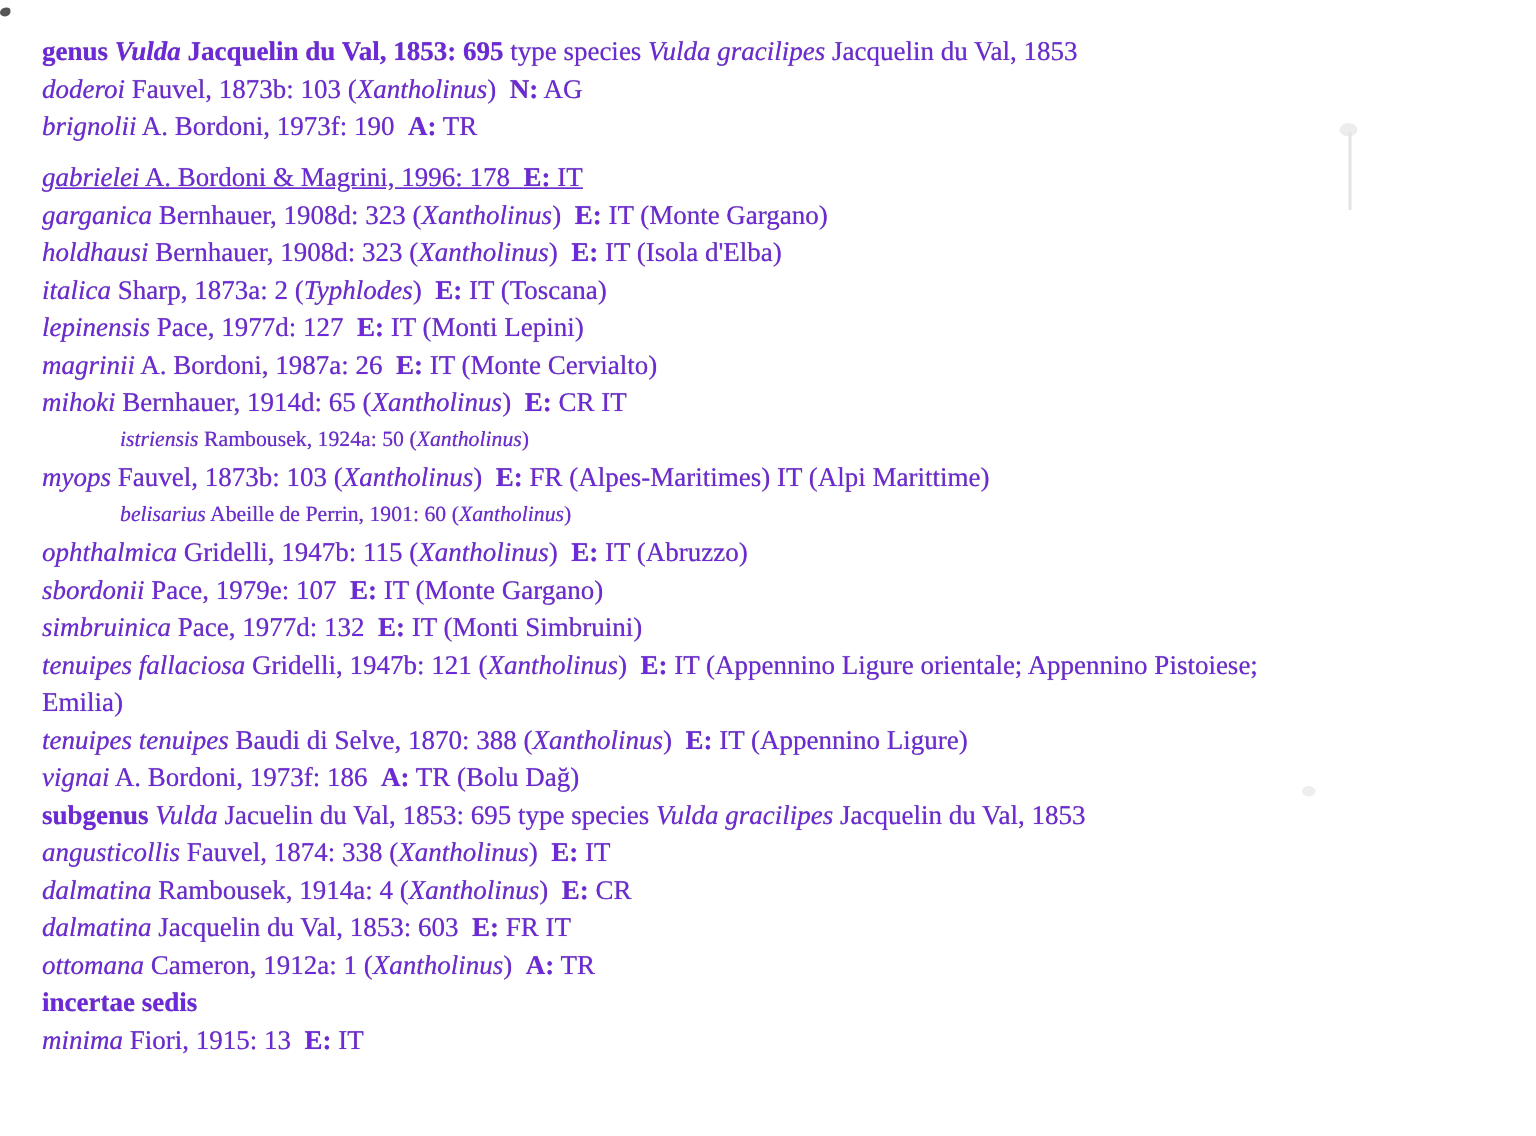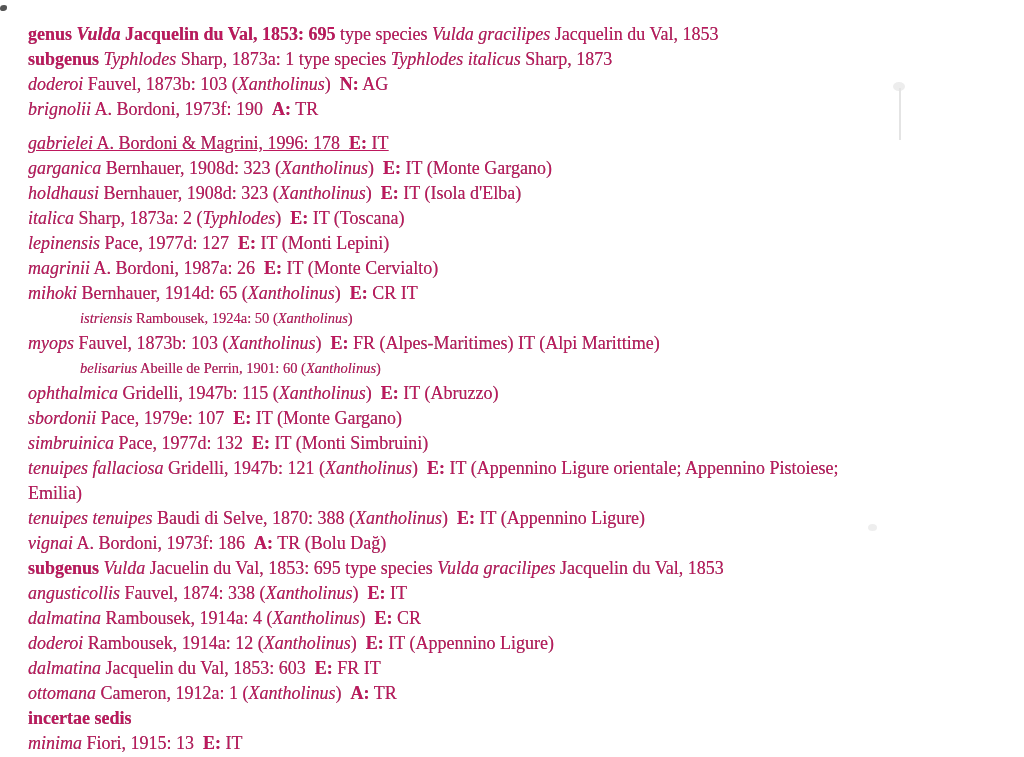--- a/index.html
+++ b/index.html
@@ -10,21 +10,21 @@
     background: #ffffff;
     overflow: hidden;
     position: relative;
     font-family: "Liberation Serif", serif;
   }
   #doc {
     position: absolute;
     left: 28px;
     top: 22px;
     right: 2px;
-    color: #be185d;
+    color: #6d28d9;
   }
   .line {
     white-space: pre;
     font-size: 18px;
     line-height: 25px;
     height: 25px;
     text-shadow: 0 0 0.5px rgba(22,22,22,0.55);
   }
   .line.small {
     font-size: 14.5px;
@@ -73,21 +73,20 @@
 <body style="color: rgb(22, 22, 22); background: rgb(255, 255, 255);">
 
 <div class="speck-topleft"></div>
 <div class="scan-smudge"></div>
 <div class="scan-vline"></div>
 <div class="scan-speck2"></div>
 
 <main id="doc">
   <div id="taxon-list">
       <div class="line"><span class="seg b">genus </span><span class="seg bi">Vulda</span><span class="seg b"> Jacquelin du Val, 1853: 695 </span><span class="seg r">type species </span><span class="seg i">Vulda gracilipes</span><span class="seg r"> Jacquelin du Val, 1853</span></div>
-      <div class="line"><span class="seg b">subgenus </span><span class="seg i">Typhlodes</span><span class="seg r"> Sharp, 1873a: 1 type species </span><span class="seg i">Typhlodes italicus</span><span class="seg r"> Sharp, 1873</span></div>
       <div class="line"><span class="seg i">doderoi</span><span class="seg r"> Fauvel, 1873b: 103 (</span><span class="seg i">Xantholinus</span><span class="seg r">)  </span><span class="seg b">N:</span><span class="seg r"> AG</span></div>
       <div class="line"><span class="seg i">brignolii</span><span class="seg r"> A. Bordoni, 1973f: 190  </span><span class="seg b">A:</span><span class="seg r"> TR</span></div>
       <div class="line gap"><span class="seg i">gabrielei</span><span class="seg r"> A. Bordoni &amp; Magrini, 1996: 178  </span><span class="seg b">E:</span><span class="seg r"> IT</span></div>
       <div class="line"><span class="seg i">garganica</span><span class="seg r"> Bernhauer, 1908d: 323 (</span><span class="seg i">Xantholinus</span><span class="seg r">)  </span><span class="seg b">E:</span><span class="seg r"> IT (Monte Gargano)</span></div>
       <div class="line"><span class="seg i">holdhausi</span><span class="seg r"> Bernhauer, 1908d: 323 (</span><span class="seg i">Xantholinus</span><span class="seg r">)  </span><span class="seg b">E:</span><span class="seg r"> IT (Isola d'Elba)</span></div>
       <div class="line"><span class="seg i">italica</span><span class="seg r"> Sharp, 1873a: 2 (</span><span class="seg i">Typhlodes</span><span class="seg r">)  </span><span class="seg b">E:</span><span class="seg r"> IT (Toscana)</span></div>
       <div class="line"><span class="seg i">lepinensis</span><span class="seg r"> Pace, 1977d: 127  </span><span class="seg b">E:</span><span class="seg r"> IT (Monti Lepini)</span></div>
       <div class="line"><span class="seg i">magrinii</span><span class="seg r"> A. Bordoni, 1987a: 26  </span><span class="seg b">E:</span><span class="seg r"> IT (Monte Cervialto)</span></div>
       <div class="line"><span class="seg i">mihoki</span><span class="seg r"> Bernhauer, 1914d: 65 (</span><span class="seg i">Xantholinus</span><span class="seg r">)  </span><span class="seg b">E:</span><span class="seg r"> CR IT</span></div>
       <div class="line small indent"><span class="seg i">istriensis</span><span class="seg r"> Rambousek, 1924a: 50 (</span><span class="seg i">Xantholinus</span><span class="seg r">)</span></div>
@@ -96,19 +95,18 @@
       <div class="line"><span class="seg i">ophthalmica</span><span class="seg r"> Gridelli, 1947b: 115 (</span><span class="seg i">Xantholinus</span><span class="seg r">)  </span><span class="seg b">E:</span><span class="seg r"> IT (Abruzzo)</span></div>
       <div class="line"><span class="seg i">sbordonii</span><span class="seg r"> Pace, 1979e: 107  </span><span class="seg b">E:</span><span class="seg r"> IT (Monte Gargano)</span></div>
       <div class="line"><span class="seg i">simbruinica</span><span class="seg r"> Pace, 1977d: 132  </span><span class="seg b">E:</span><span class="seg r"> IT (Monti Simbruini)</span></div>
       <div class="line"><span class="seg i">tenuipes fallaciosa</span><span class="seg r"> Gridelli, 1947b: 121 (</span><span class="seg i">Xantholinus</span><span class="seg r">)  </span><span class="seg b">E:</span><span class="seg r"> IT (Appennino Ligure orientale; Appennino Pistoiese;</span></div>
       <div class="line"><span class="seg r">Emilia)</span></div>
       <div class="line"><span class="seg i">tenuipes tenuipes</span><span class="seg r"> Baudi di Selve, 1870: 388 (</span><span class="seg i">Xantholinus</span><span class="seg r">)  </span><span class="seg b">E:</span><span class="seg r"> IT (Appennino Ligure)</span></div>
       <div class="line"><span class="seg i">vignai</span><span class="seg r"> A. Bordoni, 1973f: 186  </span><span class="seg b">A:</span><span class="seg r"> TR (Bolu Dağ)</span></div>
       <div class="line"><span class="seg b">subgenus </span><span class="seg i">Vulda</span><span class="seg r"> Jacuelin du Val, 1853: 695 type species </span><span class="seg i">Vulda gracilipes</span><span class="seg r"> Jacquelin du Val, 1853</span></div>
       <div class="line"><span class="seg i">angusticollis</span><span class="seg r"> Fauvel, 1874: 338 (</span><span class="seg i">Xantholinus</span><span class="seg r">)  </span><span class="seg b">E:</span><span class="seg r"> IT</span></div>
       <div class="line"><span class="seg i">dalmatina</span><span class="seg r"> Rambousek, 1914a: 4 (</span><span class="seg i">Xantholinus</span><span class="seg r">)  </span><span class="seg b">E:</span><span class="seg r"> CR</span></div>
-      <div class="line"><span class="seg i">doderoi</span><span class="seg r"> Rambousek, 1914a: 12 (</span><span class="seg i">Xantholinus</span><span class="seg r">)  </span><span class="seg b">E:</span><span class="seg r"> IT (Appennino Ligure)</span></div>
       <div class="line"><span class="seg i">dalmatina</span><span class="seg r"> Jacquelin du Val, 1853: 603  </span><span class="seg b">E:</span><span class="seg r"> FR IT</span></div>
       <div class="line"><span class="seg i">ottomana</span><span class="seg r"> Cameron, 1912a: 1 (</span><span class="seg i">Xantholinus</span><span class="seg r">)  </span><span class="seg b">A:</span><span class="seg r"> TR</span></div>
       <div class="line"><span class="seg b">incertae sedis</span></div>
       <div class="line"><span class="seg i">minima</span><span class="seg r"> Fiori, 1915: 13  </span><span class="seg b">E:</span><span class="seg r"> IT</span></div>
     </div>
 </main>
 
 </body></html>

